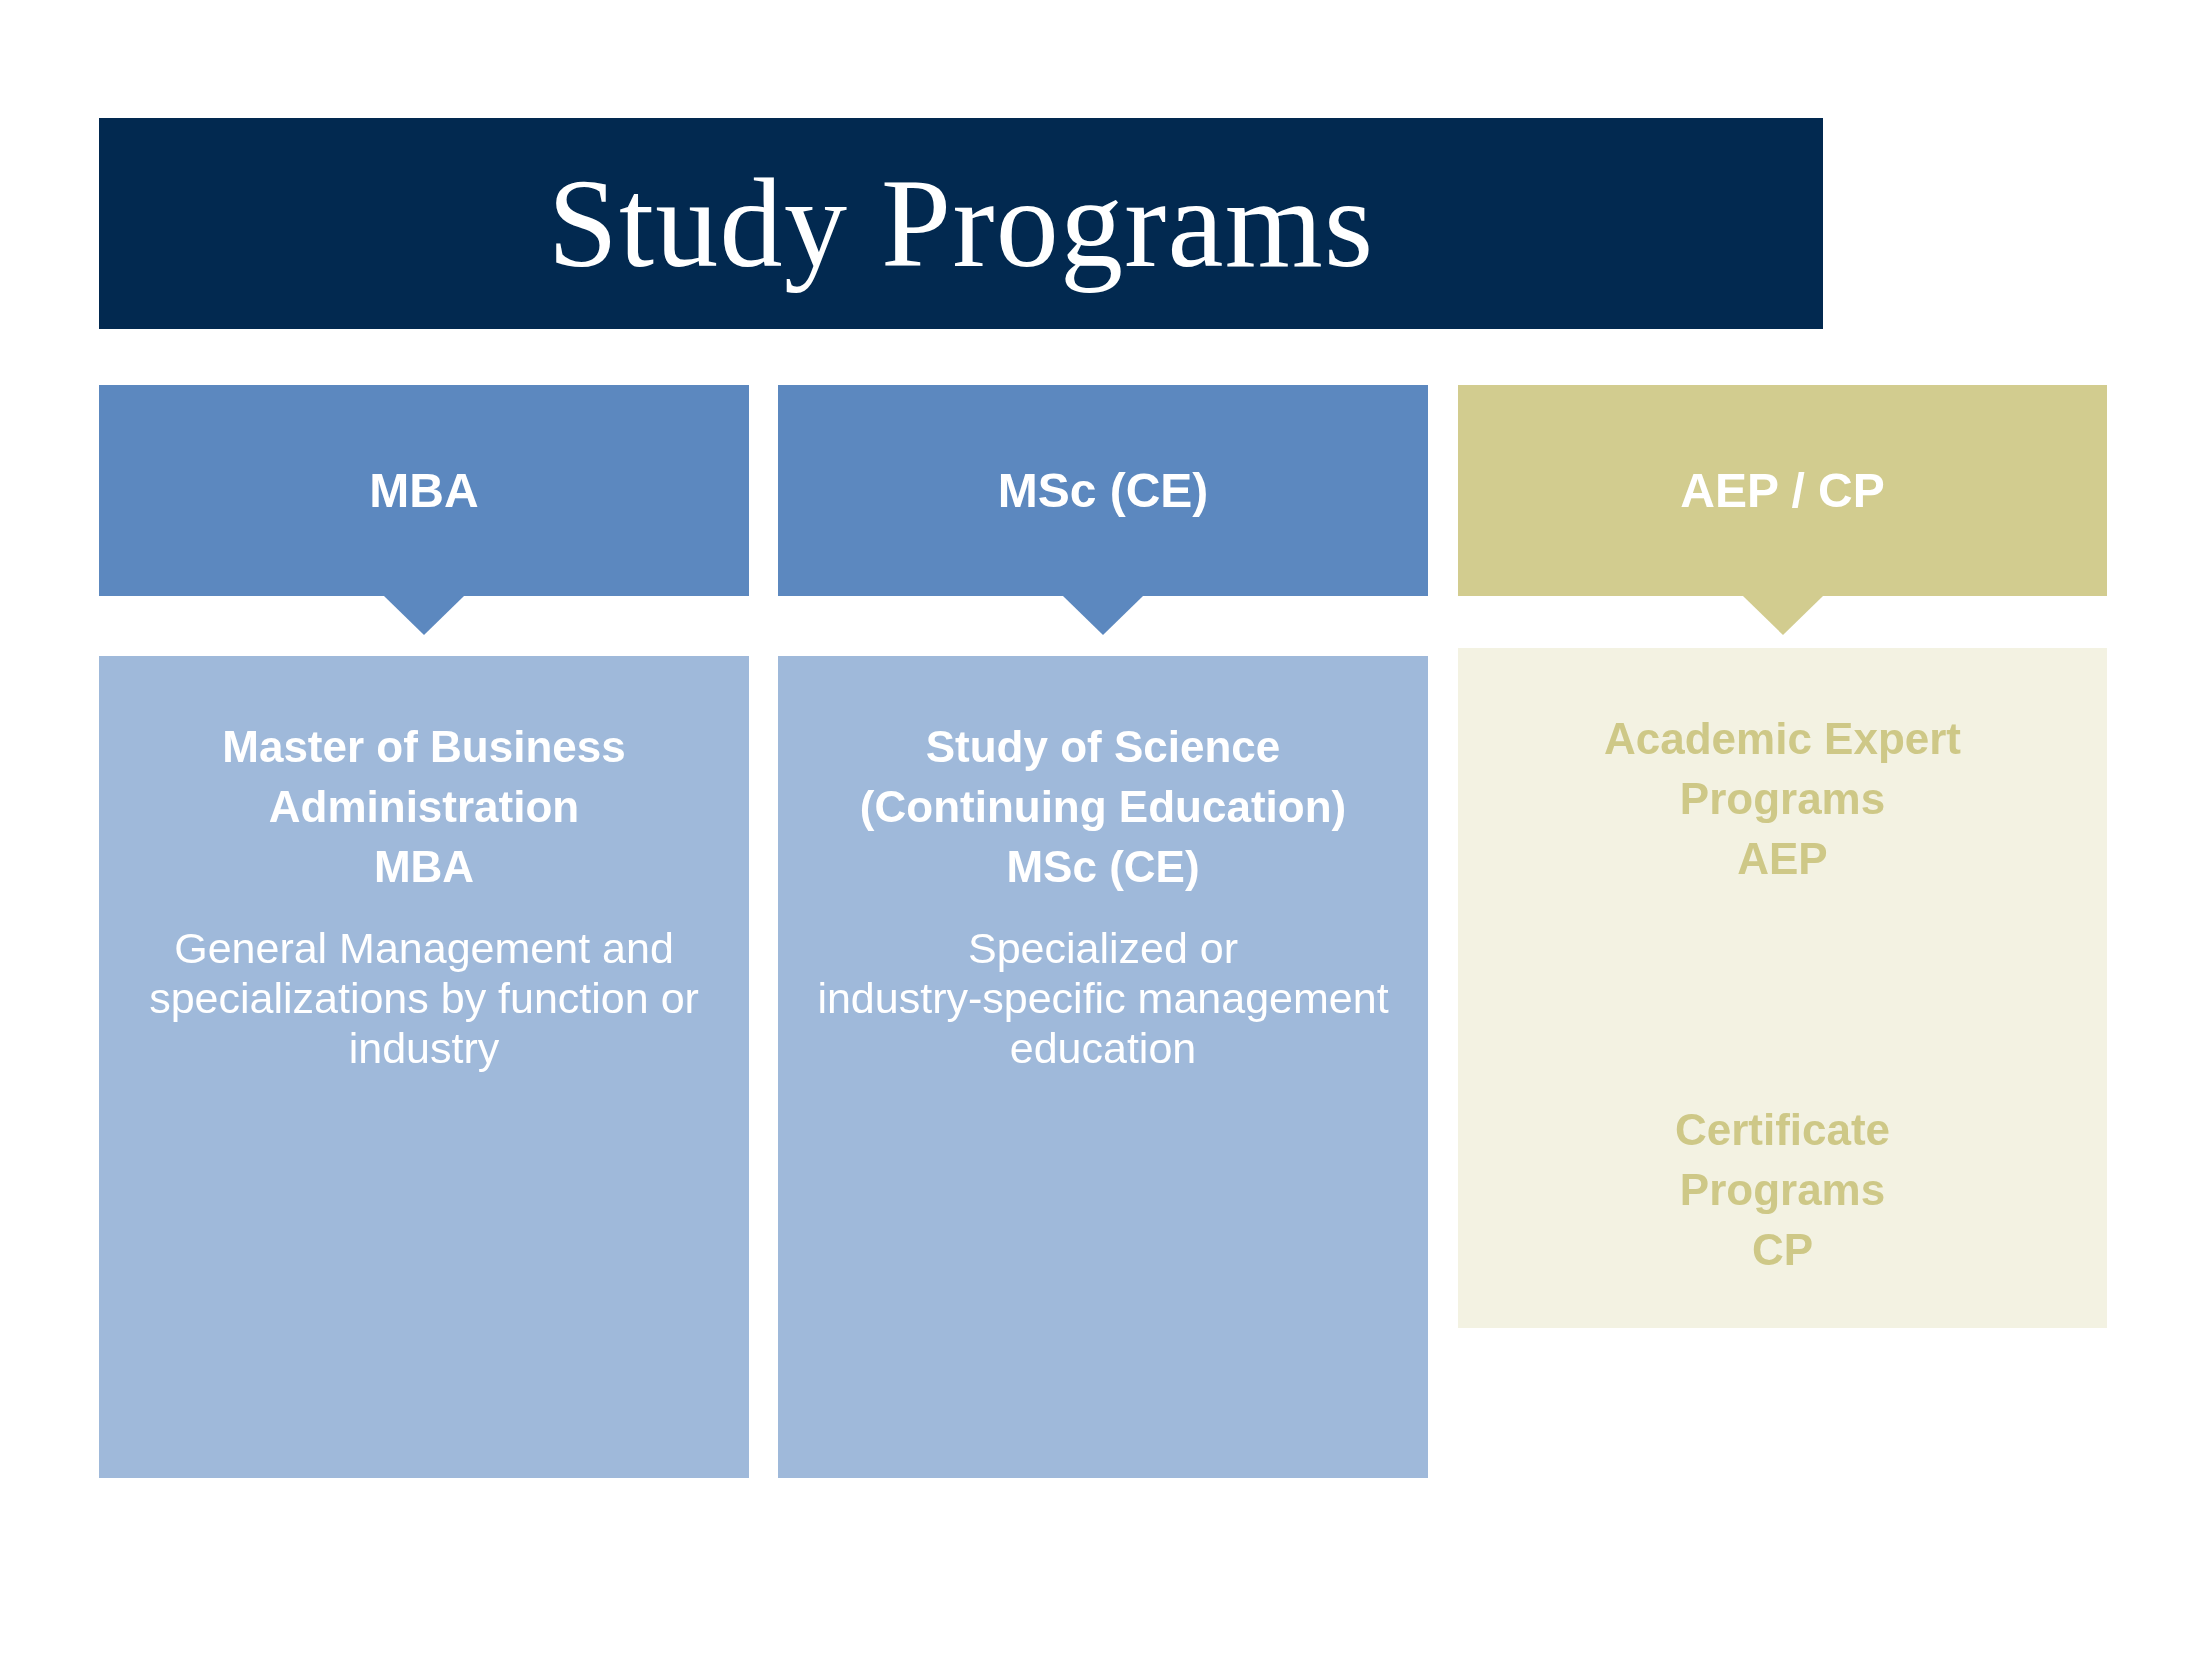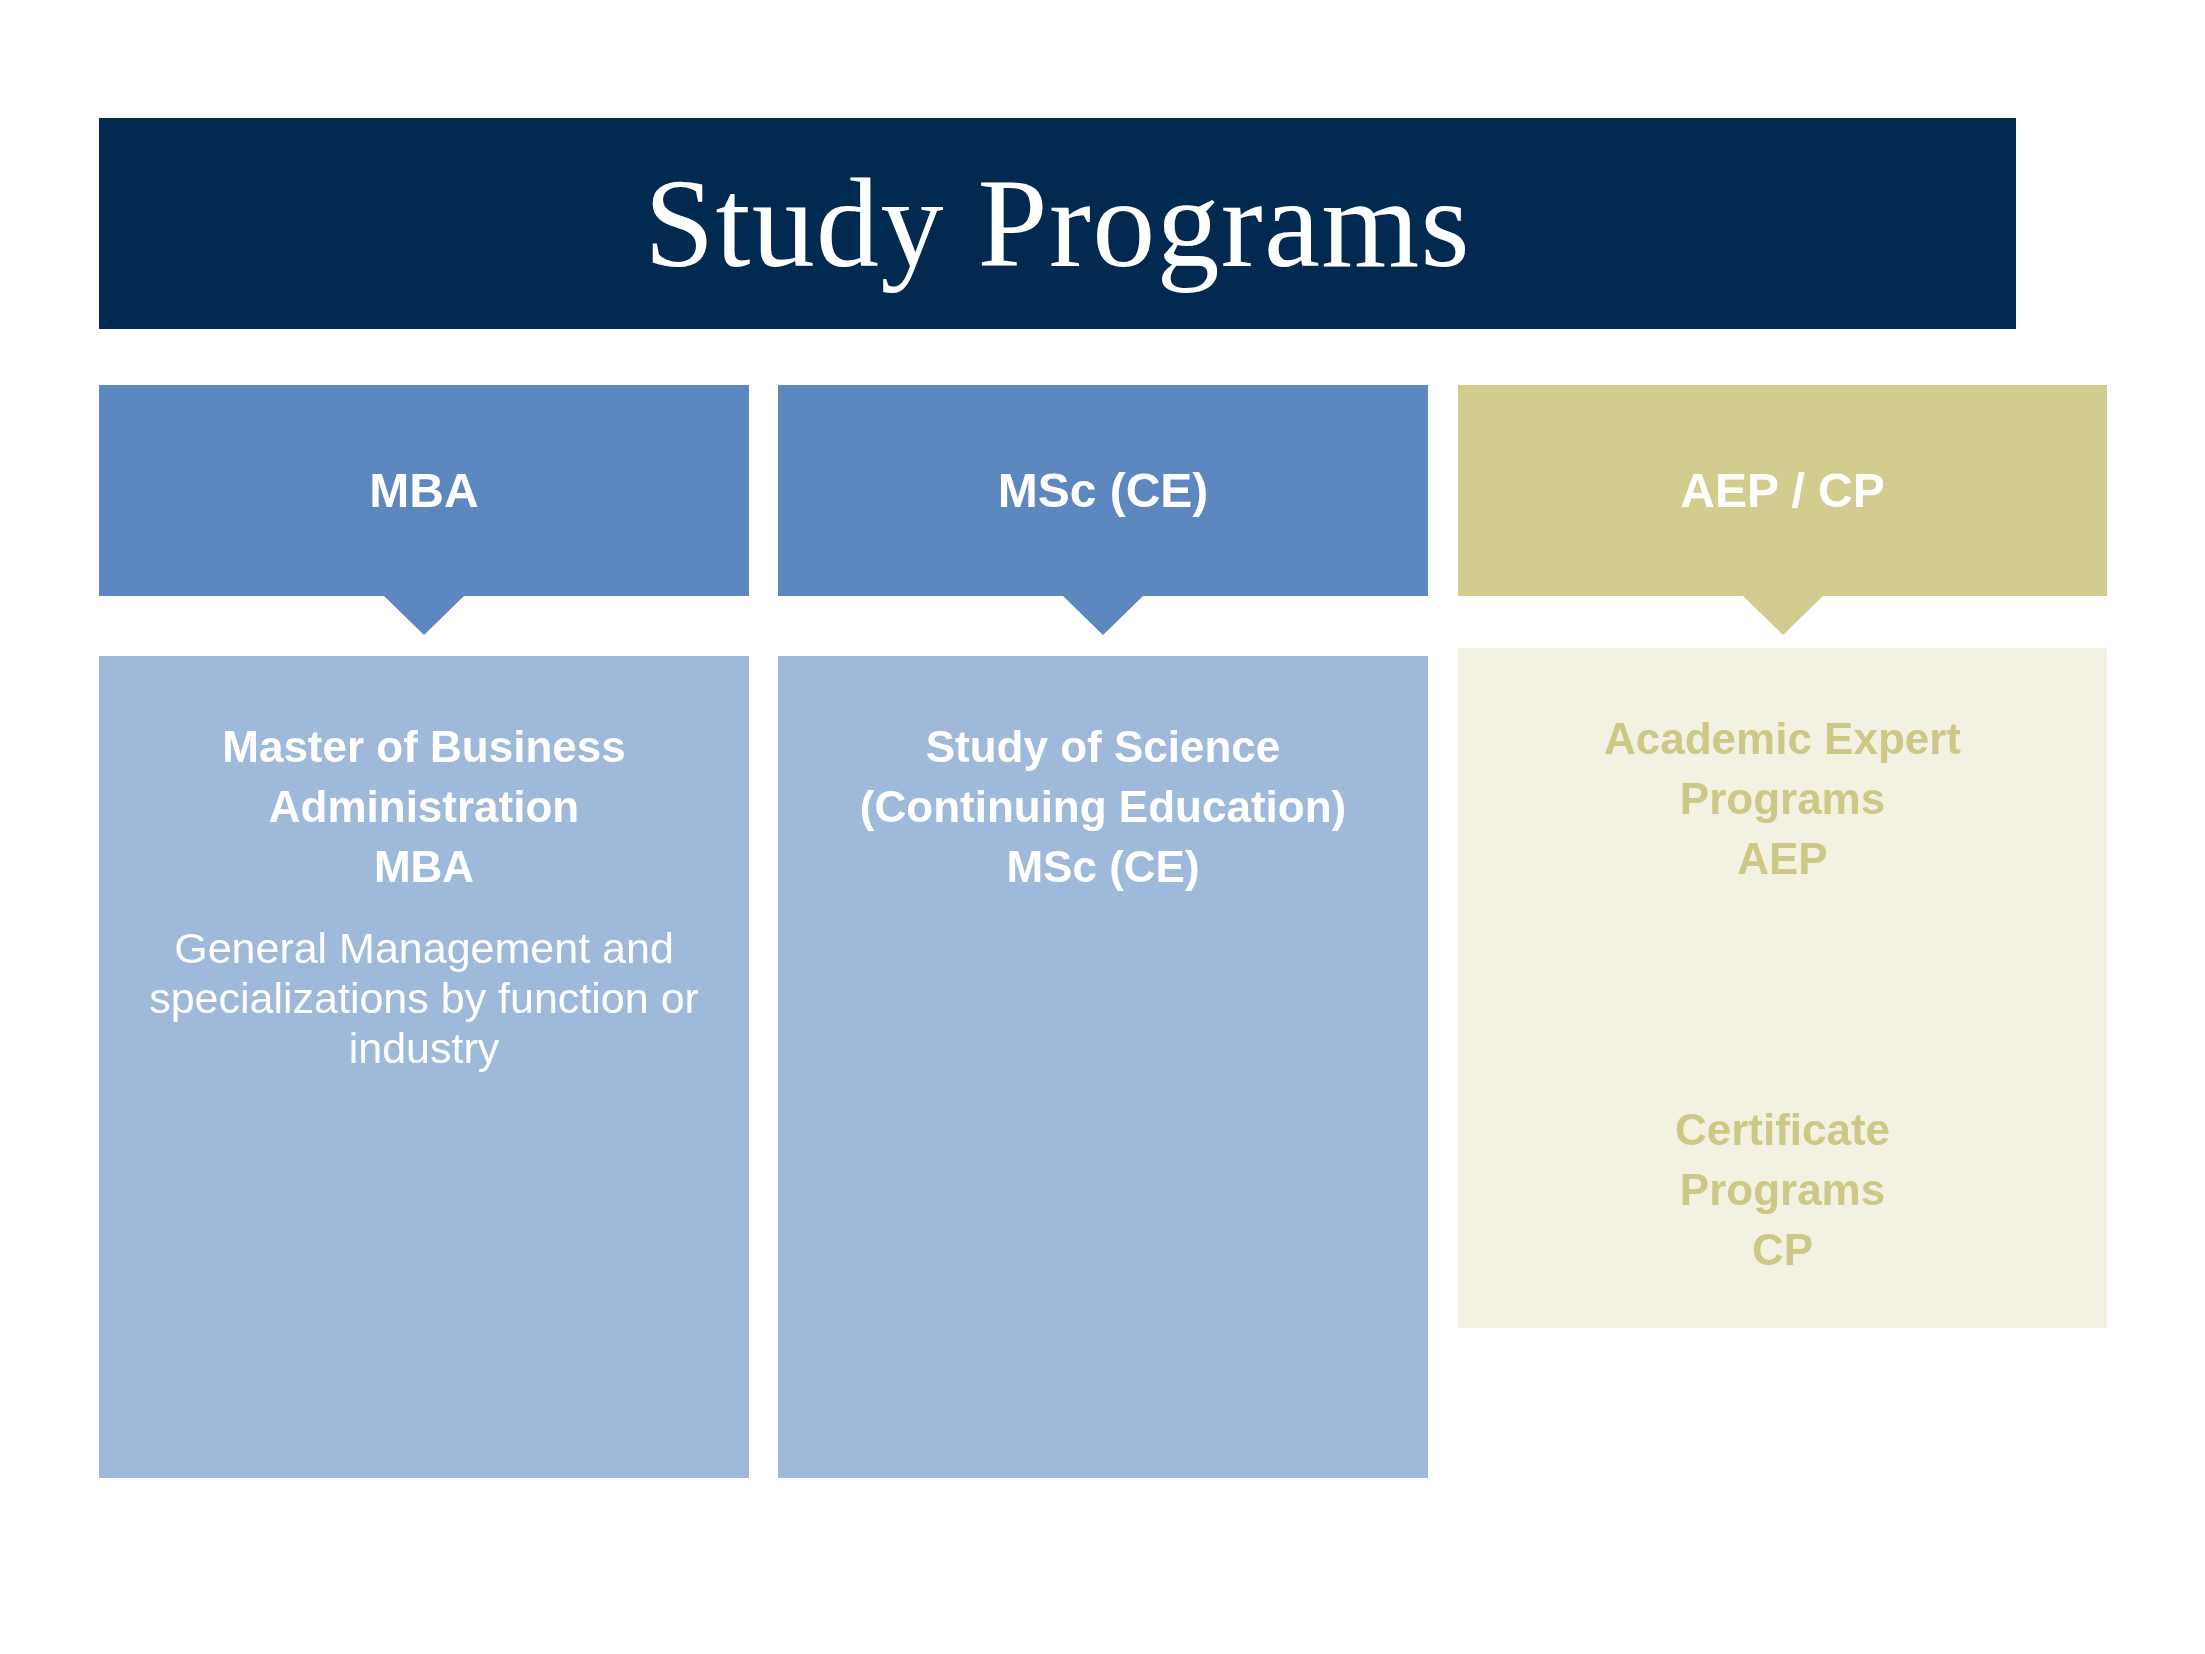--- a/index.html
+++ b/index.html
@@ -1,18 +1,18 @@
 <!DOCTYPE html>
 <html style="--navy: #022950; --header_blue: #5c88bf; --body_blue: #9fb9da; --khaki: #d2cc8f; --cream: #f3f2e2; --khaki_text: #cec887;font-size:10.6px"><head>
 <meta charset="utf-8">
 <style>
   html,body{margin:0;padding:0;background:#ffffff;}
   .slide{position:relative;width:2205px;height:1654px;background:#fff;overflow:hidden;
          font-family:"Liberation Sans",sans-serif;}
-  .title-bar{position:absolute;left:99px;top:118px;width:1917px;height:211px;
+  .title-bar{position:absolute;left:99px;top:118px;width:1724px;height:211px;
              background:var(--navy,#022950);display:flex;align-items:center;justify-content:center;}
   .title-bar h1{margin:0;font-family:"Liberation Serif",serif;font-weight:400;
                 font-size:126px;color:#fff;letter-spacing:1.3px;}
   .col{position:absolute;top:385px;}
   .col-1{left:99px;width:650px;}
   .col-2{left:778px;width:650px;}
   .col-3{left:1458px;width:649px;}
   .hdr{position:absolute;left:0;top:0;width:100%;height:211px;
        display:flex;align-items:center;justify-content:center;}
   .hdr-blue{background:var(--header_blue,#5c88bf);}
@@ -57,20 +57,23 @@
 
   <section class="col col-2">
     <div class="hdr hdr-blue">
       <span class="lbl">MSc (CE)</span>
       <div class="pointer"></div>
     </div>
     <div class="body-box body-main">
       <div class="btitle">Study of Science
 (Continuing Education)
 MSc (CE)</div>
+      <div class="bdesc">Specialized or
+industry-specific management
+education</div>
     </div>
   </section>
 
   <section class="col col-3">
     <div class="hdr hdr-khaki">
       <span class="lbl">AEP / CP</span>
       <div class="pointer"></div>
     </div>
     <div class="body-box body-aep">
       <div class="btitle khaki-text">Academic Expert

